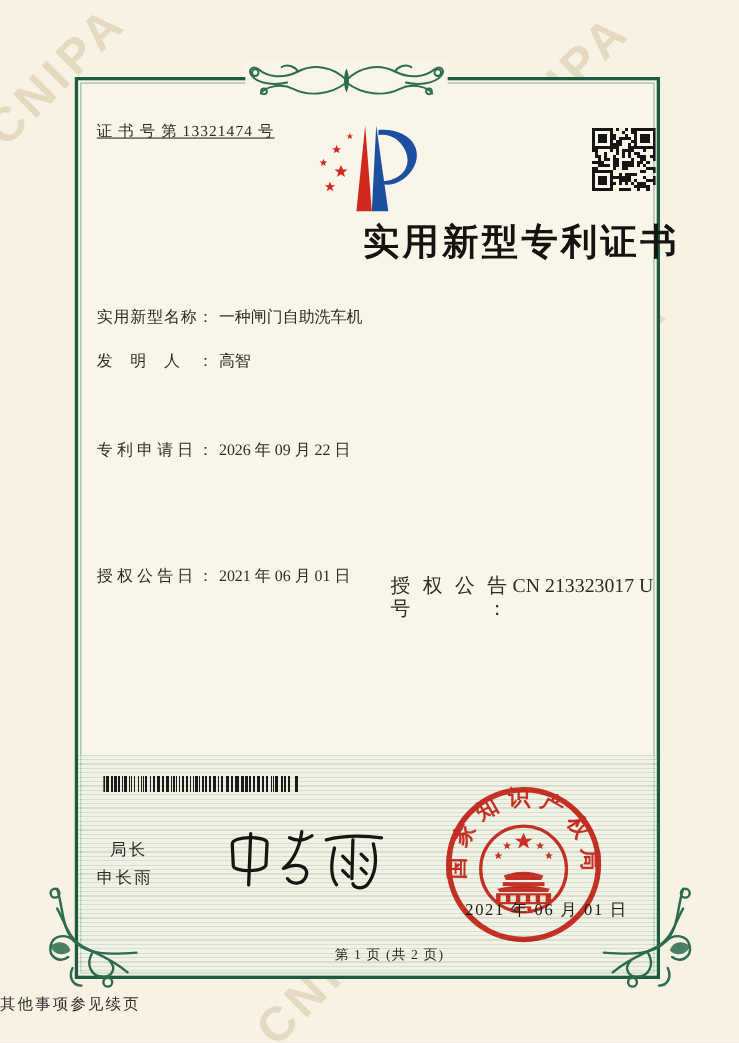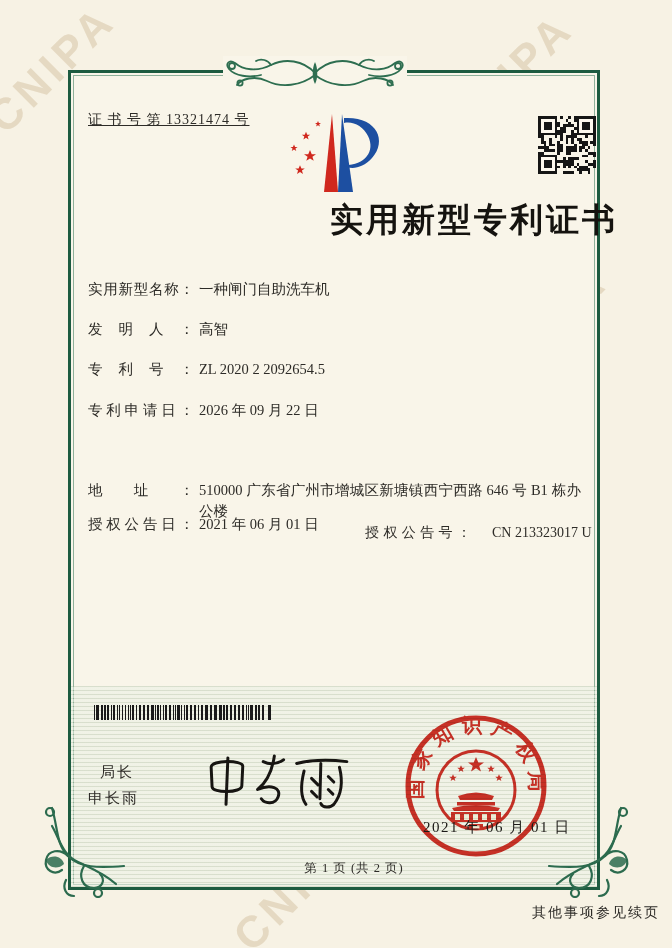--- a/index.html
+++ b/index.html
@@ -24,32 +24,32 @@
   .txt{position:absolute;z-index:5;color:#2d2b27;}
   .cert-no{left:88px;top:111px;font-size:14px;letter-spacing:1px;text-decoration:underline;}
   .logo{left:280px;top:110px;width:110px;height:85px;}
   .qr{left:538px;top:116px;width:58px;height:58px;}
   .title{left:68px;top:198px;width:532px;text-align:right;font-size:33px;font-weight:bold;
          letter-spacing:3px;color:#15130f;margin-left:18px;}
   .row{left:88px;width:500px;display:flex;font-size:14.5px;line-height:21px;}
   .lbl{display:inline-block;width:106px;flex:none;text-align:justify;text-align-last:justify;}
   .val{margin-left:5px;}
   .val-addr{margin-left:5px;width:382px;text-align:justify;}
-  .row2{left:365px;display:flex;font-size:14px;line-height:21px;gap:16px;}
+  .row2{left:355px;display:flex;font-size:18px;line-height:21px;}
   .paras{left:88px;top:555px;width:498px;font-size:14.5px;line-height:21px;text-align:justify;}
   .paras p{margin:0;text-indent:2em;}
   .barcode{left:94px;top:705px;width:178px;height:15px;z-index:5;}
   .sig-title{left:100px;top:763px;font-size:15px;letter-spacing:2px;}
   .sig-name{left:88px;top:789px;font-size:15px;letter-spacing:2px;}
   .signature{left:200px;top:750px;width:158px;height:66px;z-index:5;}
   .seal{position:absolute;left:402px;top:712px;width:148px;height:148px;z-index:6;
         mix-blend-mode:multiply;opacity:.95;}
   .seal-date{left:423px;top:818px;width:180px;font-size:15px;letter-spacing:1.5px;z-index:7;color:#1c1a17;}
   .page-ind{left:68px;top:860px;width:532px;text-align:center;font-size:12.5px;letter-spacing:1px;z-index:5;padding-left:20px;}
-  .cont-note{left:0;top:904px;width:660px;text-align:right;font-size:14px;letter-spacing:2px;z-index:5;}
+  .cont-note{left:0;top:904px;width:660px;text-align:left;font-size:14px;letter-spacing:2px;z-index:5;}
   .abs{position:absolute;}
 </style>
 </head>
 <body>
 
 <svg width="0" height="0" style="position:absolute" aria-hidden="true">
   <defs>
     <path id="st" d="M0,-10 2.94,-3.09 10,-3.09 4.05,1.18 6.18,8.09 0,4 -6.18,8.09 -4.05,1.18 -10,-3.09 -2.94,-3.09Z"></path>
   </defs>
 </svg>
@@ -283,31 +283,23 @@
   <div class="txt abs title">实用新型专利证书</div>
 
   <div class="txt abs row" style="top:319px">
     <span class="lbl">发明人：</span>
     <span class="val">高智</span>
   </div>
   <div class="txt abs row" style="top:279px">
     <span class="lbl">实用新型名称：</span>
     <span class="val">一种闸门自助洗车机</span>
   </div>
-  <div class="txt abs row" style="top:359px">
-    <span class="lbl">专利号：</span>
-    <span class="val">ZL 2020 2 2092654.5</span>
-  </div>
   <div class="txt abs row" style="top:400px">
     <span class="lbl">专利申请日：</span>
     <span class="val">2026 年 09 月 22 日</span>
-  </div>
-  <div class="txt abs row" style="top:480px">
-    <span class="lbl">地址：</span>
-    <span class="val-addr">510000 广东省广州市增城区新塘镇西宁西路 646 号 B1 栋办公楼</span>
   </div>
   <div class="txt abs row" style="top:514px;width:260px">
     <span class="lbl">授权公告日：</span>
     <span class="val">2021 年 06 月 01 日</span>
   </div>
   <div class="txt abs row2" style="top:522px">
     <span class="lbl">授权公告号：</span>
     <span class="val">CN 213323017 U</span>
   </div>
 

